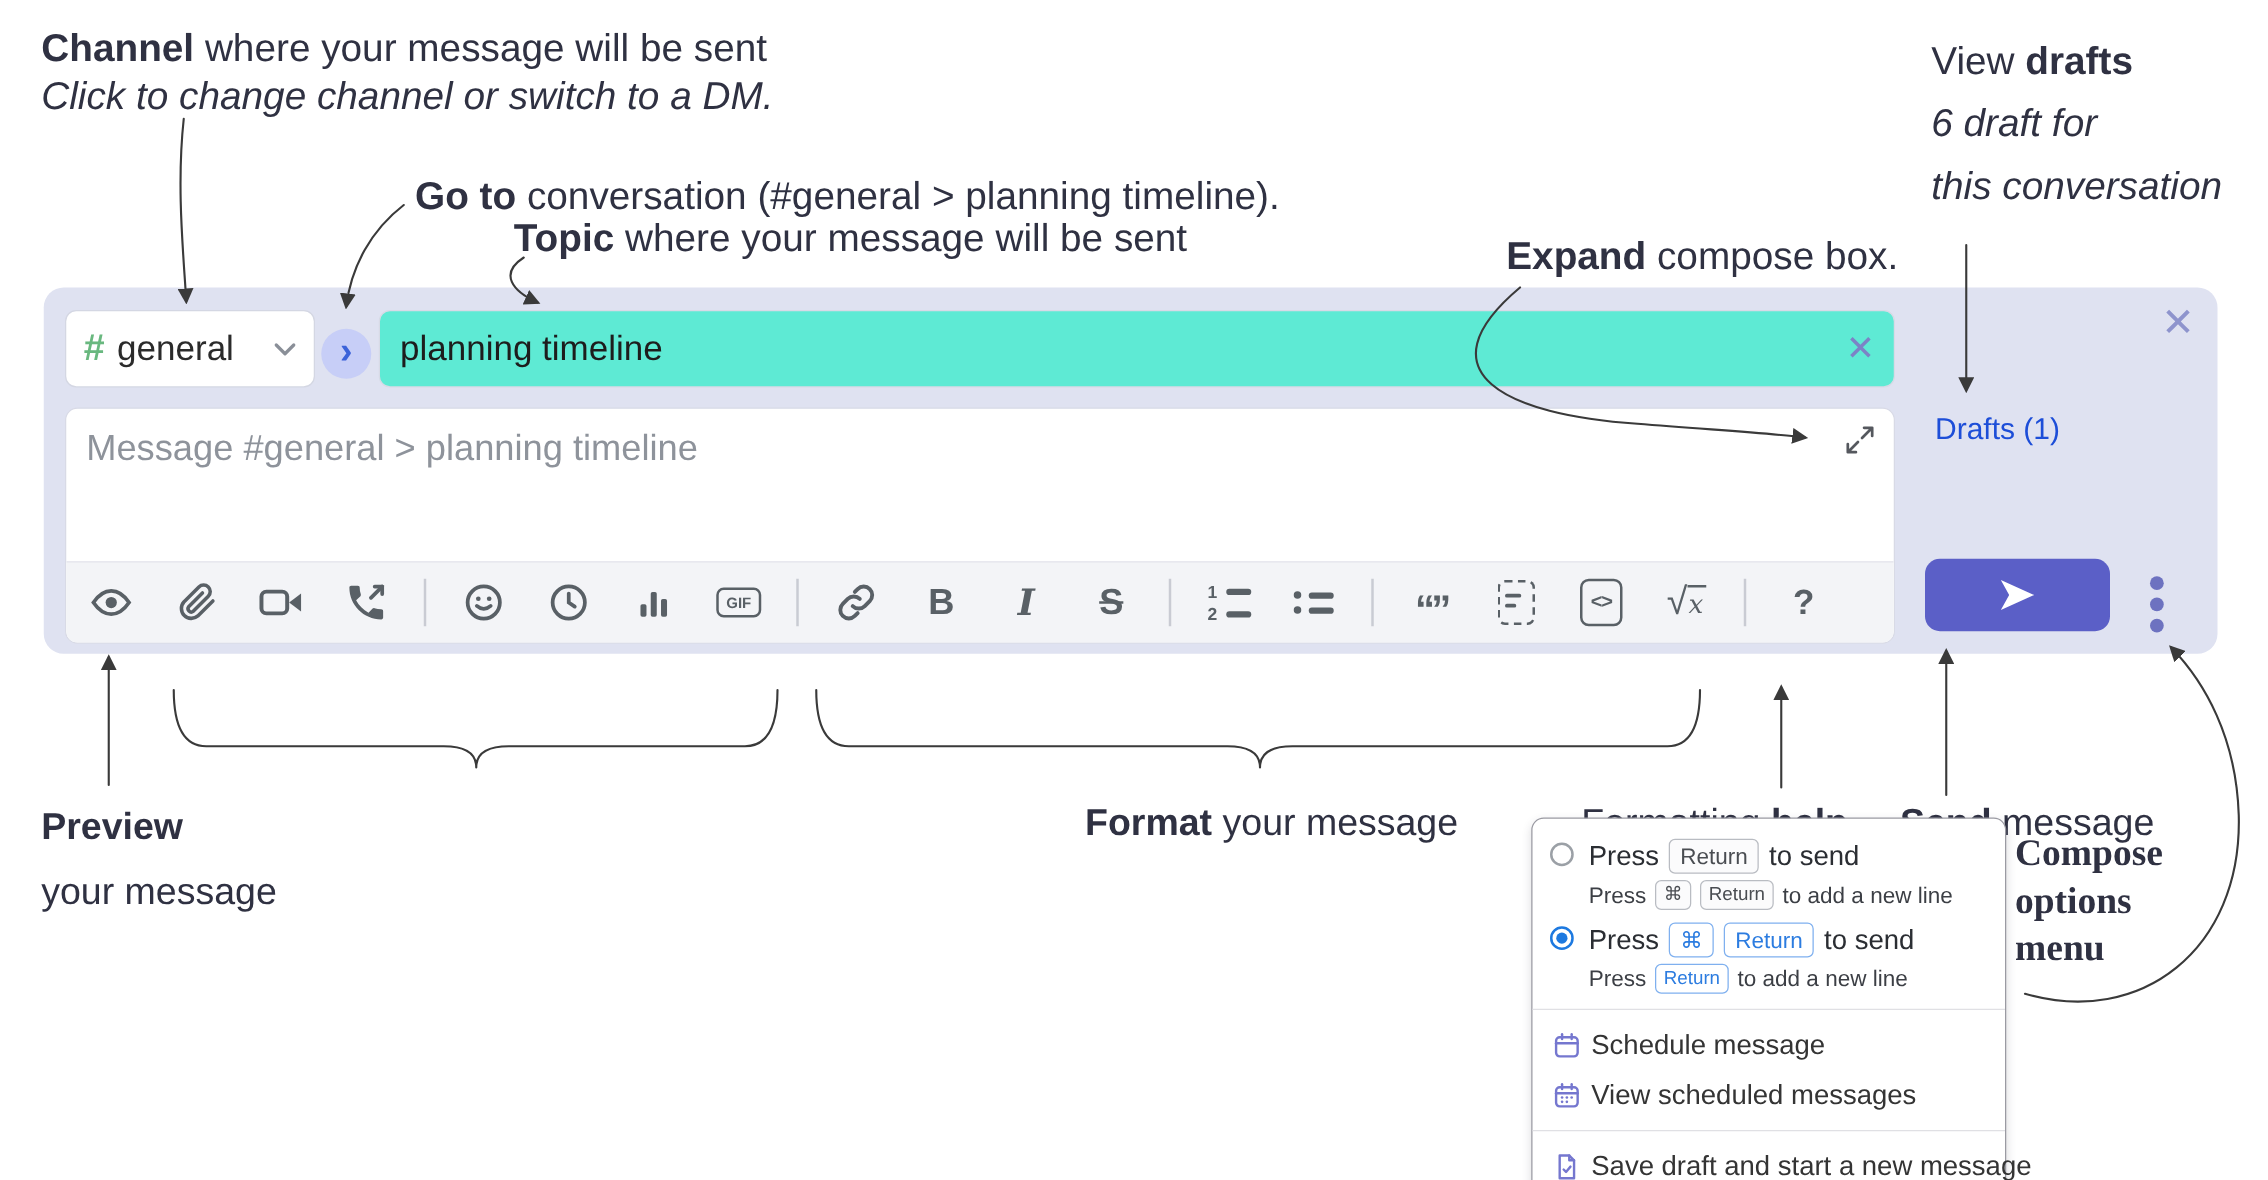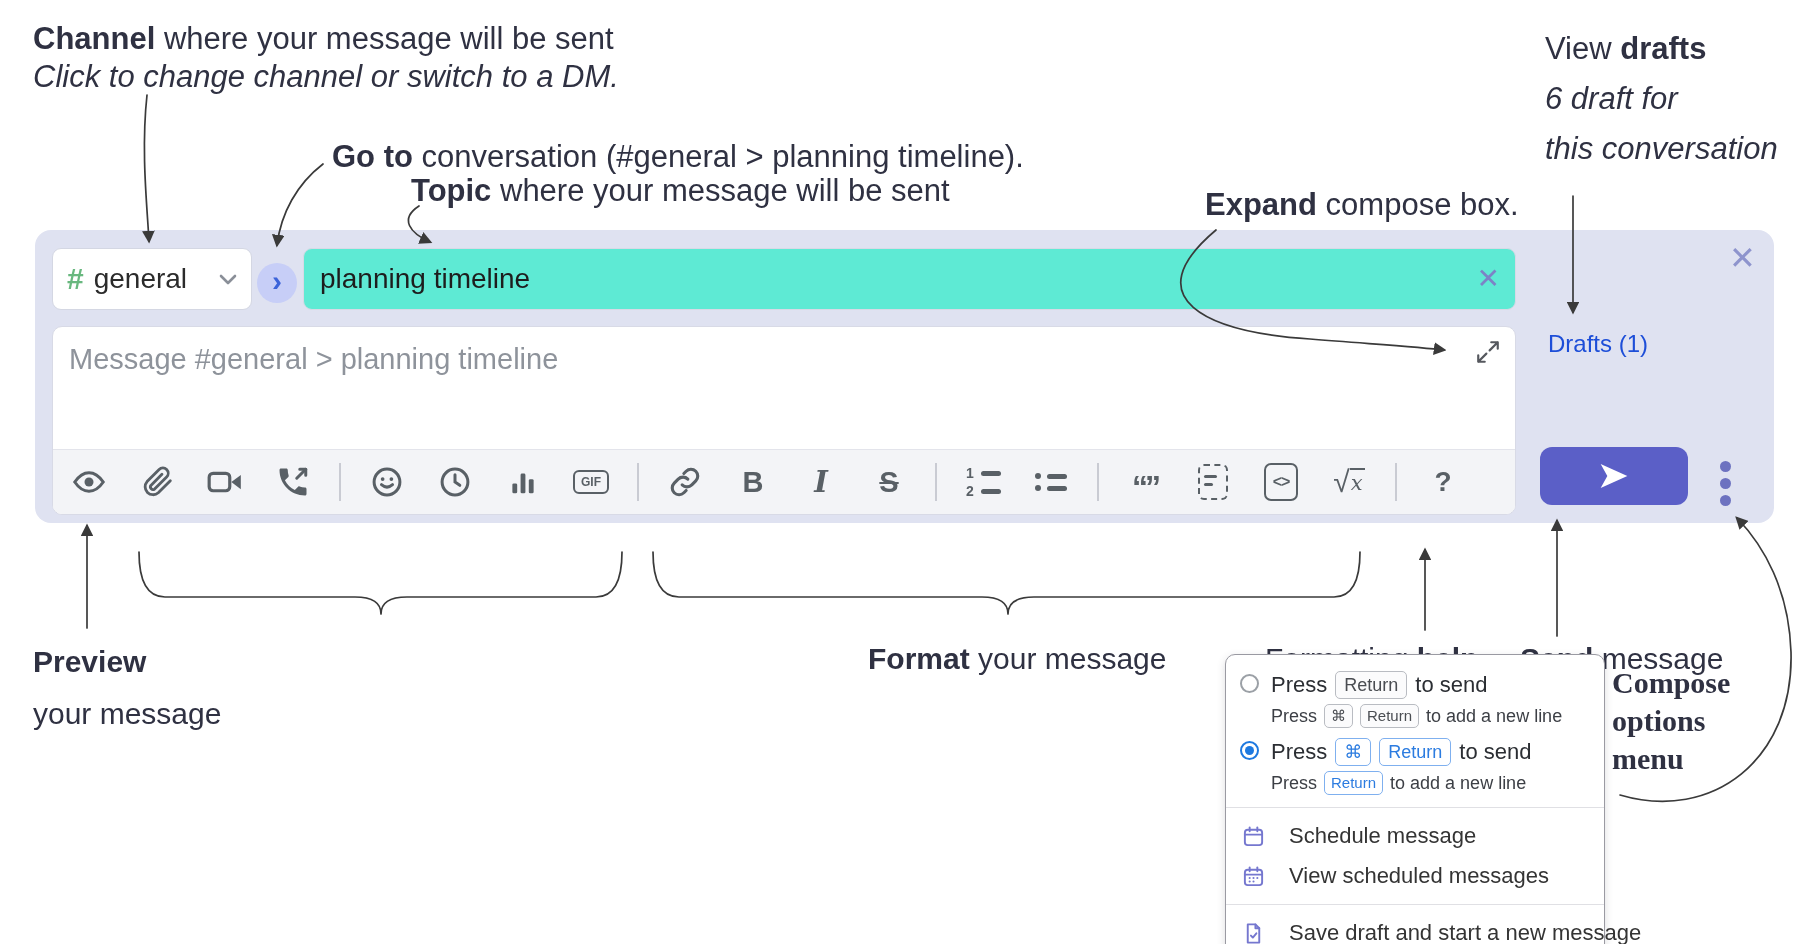--- a/index.html
+++ b/index.html
@@ -69,21 +69,21 @@
   .radio{width:19px;height:19px;border:2px solid #9ba0a6;border-radius:50%;box-sizing:border-box;margin-top:3px;flex:0 0 auto;
          display:flex;align-items:center;justify-content:center;}
   .opt.sel .radio{border-color:#1d79e0;}
   .opt.sel .radio i{width:9px;height:9px;border-radius:50%;background:#1d79e0;}
   .optline1{font-size:22px;color:#2b2e33;display:flex;align-items:center;gap:8px;white-space:nowrap;}
   .optline2{font-size:18px;color:#3c3f45;display:flex;align-items:center;gap:7px;margin-top:5px;white-space:nowrap;}
   .kbd{border:1.5px solid #b9bcc2;border-radius:5px;background:#fbfbfc;color:#4a4d52;font-size:18px;padding:0 8px;line-height:26px;}
   .optline2 .kbd{font-size:15px;padding:0 6px;line-height:22px;}
   .kbd.blue{border-color:#7fb0ef;color:#2c7ce0;background:#fff;}
   .pop-div{height:1px;background:#e0e0e4;margin:8px 0;}
-  .mitem{display:flex;align-items:center;gap:24px;padding:7px 16px;font-size:22px;color:#343434;cursor:pointer;white-space:nowrap;}
+  .mitem{display:flex;align-items:center;gap:8px;padding:7px 16px;font-size:22px;color:#343434;cursor:pointer;white-space:nowrap;}
   .mitem svg{flex:0 0 auto;}
 </style>
 </head>
 <body>
 
 <div class="stage">
 
   <div class="abs ann" style="left:33px;top:20px;">
     <div><span class="b">Channel</span><span> where your message will be sent</span></div>
     <div class="it">Click to change channel or switch to a DM.</div>

